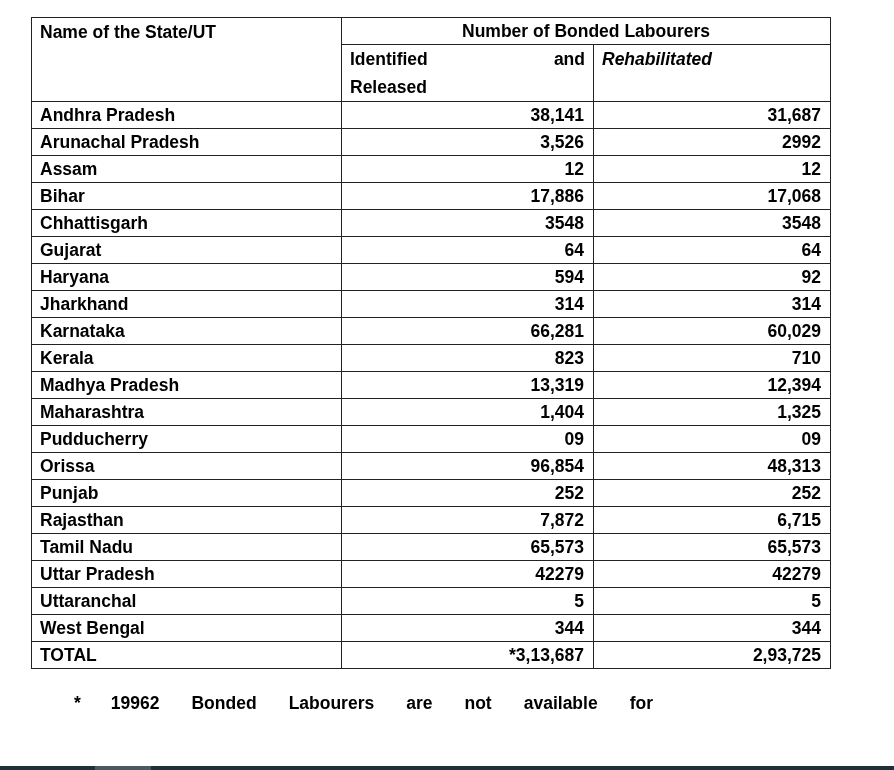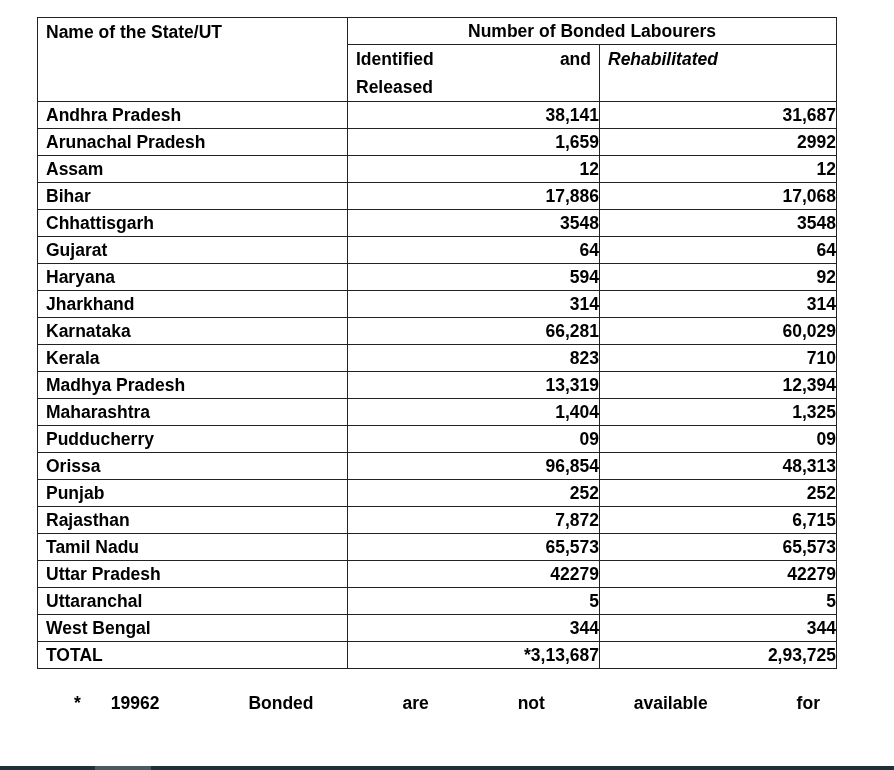--- a/index.html
+++ b/index.html
@@ -11,21 +11,21 @@
       width: 894px;
       height: 770px;
       position: relative;
       overflow: hidden;
       font-family: "Liberation Sans", sans-serif;
       font-weight: bold;
       color: #000;
     }
     .doc-table {
       position: absolute;
-      left: 37px;
+      left: 31px;
       top: 17px;
       border-collapse: collapse;
       table-layout: fixed;
       width: 799px;
     }
     .doc-table td, .doc-table th {
       border: 1.3px solid #222;
       padding: 0 8px;
       font-size: 17.5px;
       font-weight: bold;
@@ -57,21 +57,21 @@
       text-align: left;
       line-height: 28px !important;
       font-style: italic;
     }
     .doc-table tbody td {
       height: 26px;
       line-height: 26px;
     }
     .doc-table tbody td.num {
       text-align: right;
-      padding-right: 0;
+      padding-right: 9px;
     }
     .footnote {
       position: absolute;
       left: 40px;
       top: 687px;
       width: 780px;
       font-size: 17.5px;
       line-height: 33px;
       font-weight: bold;
     }
@@ -80,21 +80,21 @@
       justify-content: space-between;
       word-spacing: 5px;
     }
     .footnote-line1 .star {
       padding-left: 34px;
       padding-right: 30px;
     }
     .footnote-line1 .rest {
       flex: 1;
       display: flex;
-      justify-content: space-between;
+      justify-content: flex-start;
       gap: 32px;
     }
     .bottom-bar {
       position: absolute;
       left: 0;
       top: 766px;
       width: 894px;
       height: 4px;
       background: #1f3038;
     }
@@ -133,21 +133,21 @@
     </tr>
   </thead>
   <tbody id="table-body">
   <tr>
         <td>Andhra Pradesh</td>
         <td class="num">38,141</td>
         <td class="num">31,687</td>
       </tr>
       <tr>
         <td>Arunachal Pradesh</td>
-        <td class="num">1,659</td>
+        <td class="num">3,526</td>
         <td class="num">2992</td>
       </tr>
       <tr>
         <td>Assam</td>
         <td class="num">12</td>
         <td class="num">12</td>
       </tr>
       <tr>
         <td>Bihar</td>
         <td class="num">17,886</td>
@@ -240,20 +240,21 @@
       </tr>
     </tbody>
 </table>
 
 <div class="footnote">
   <div class="footnote-line1">
     <span class="star">*</span>
     <span class="rest" id="footnote-words">
         <span>19962</span>
         <span>Bonded</span>
+        <span>Labourers</span>
         <span>are</span>
         <span>not</span>
         <span>available</span>
         <span>for</span>
       </span>
   </div>
 </div>
 
 <div class="bottom-bar">
   <div class="seg"></div>

